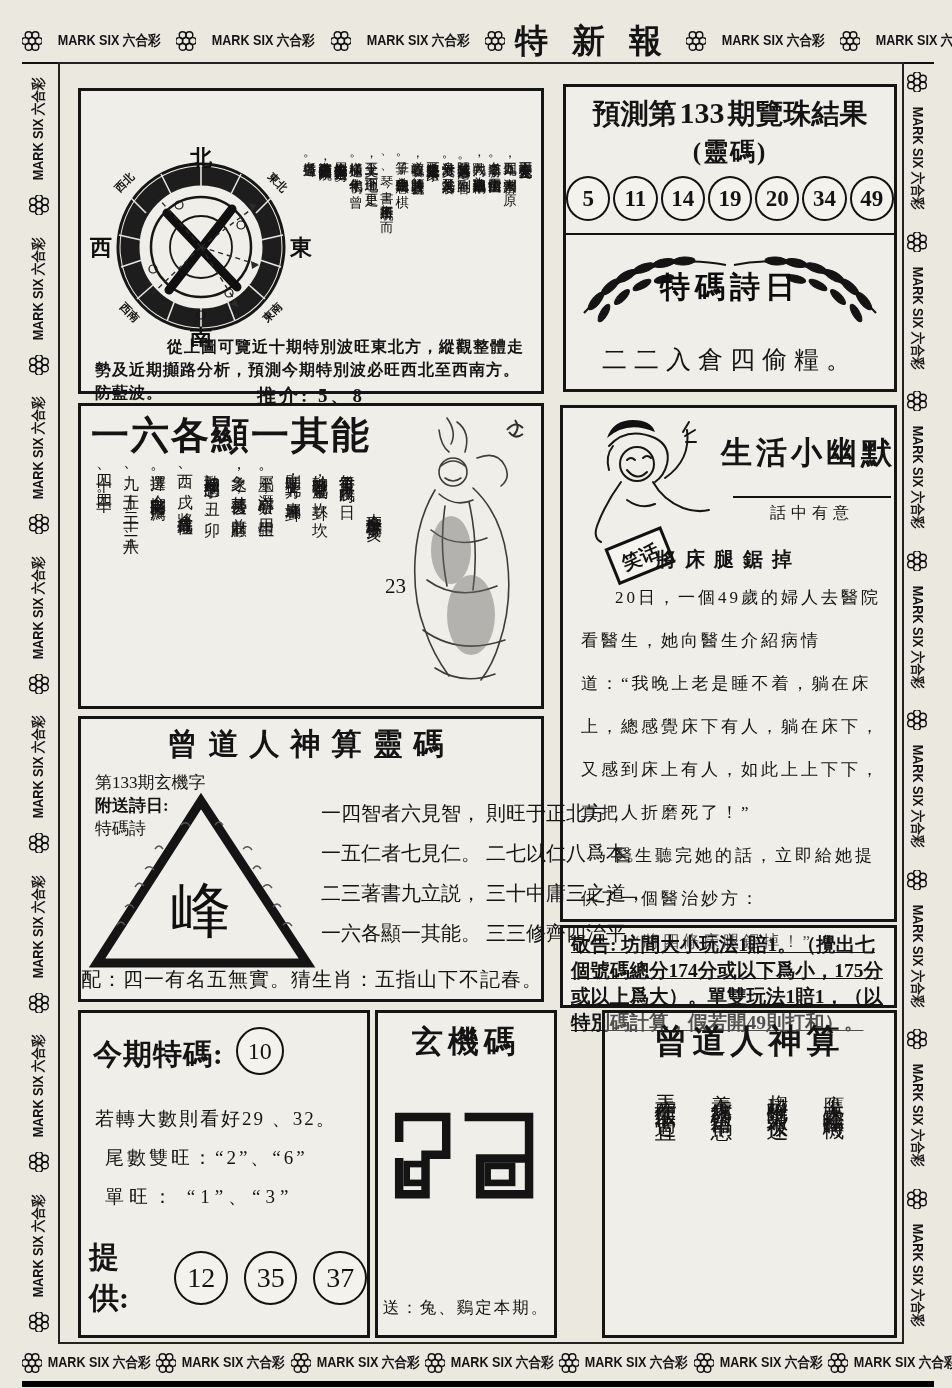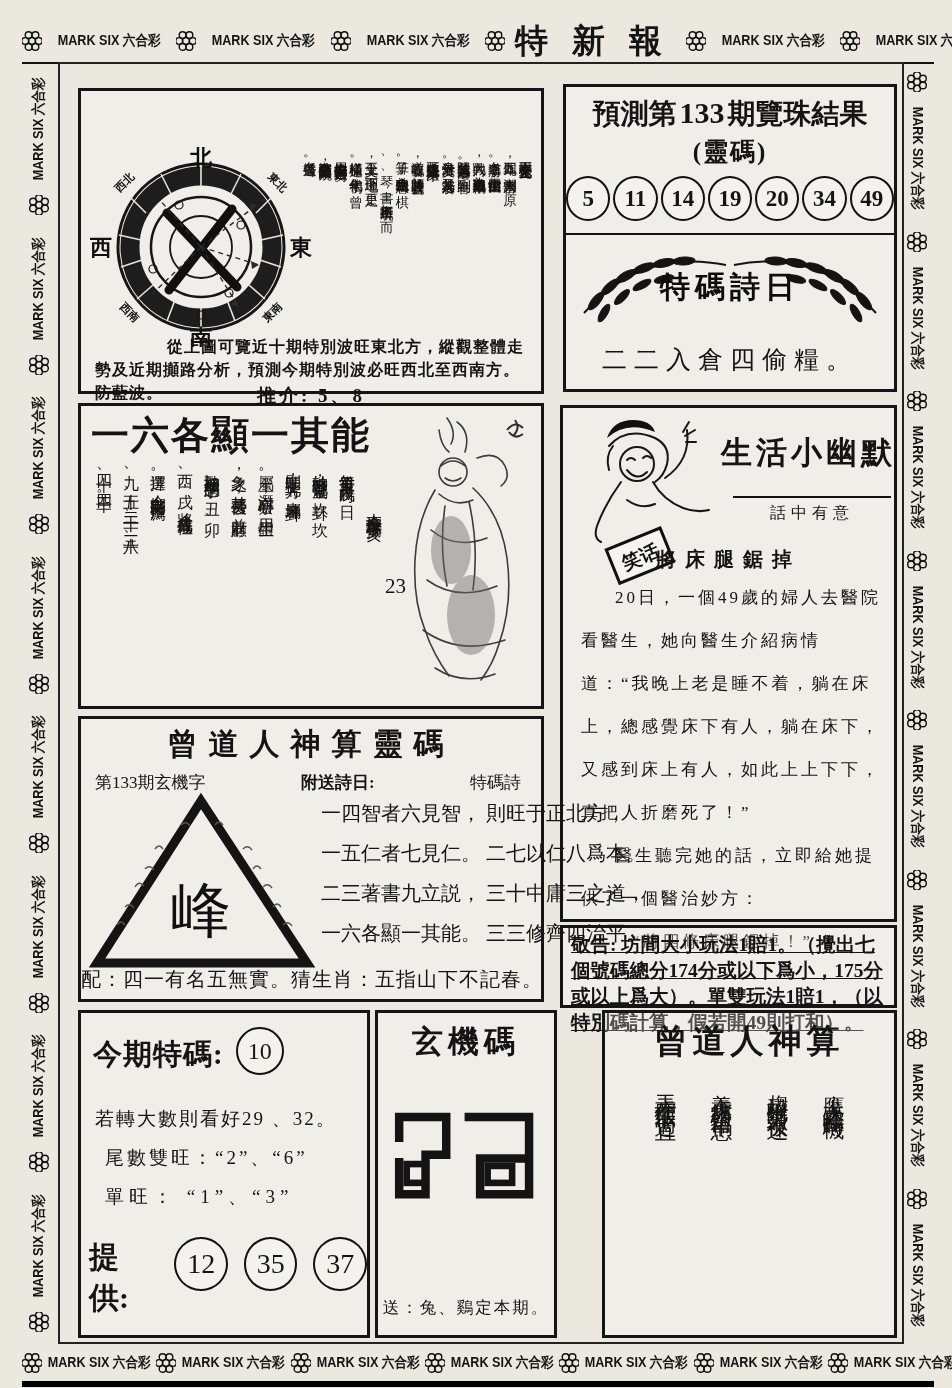--- a/index.html
+++ b/index.html
@@ -56,36 +56,36 @@
   #story-title{position:absolute;left:0;right:0;top:138px;text-align:center;font-size:20px;font-weight:bold;letter-spacing:9px;}
   #story{position:absolute;left:18px;right:12px;top:168px;font-size:17px;line-height:43px;letter-spacing:3px;}
   #story p{margin:0;}
   #story .p1,#story .p2{text-indent:2em;}
   #story .p3{text-indent:3em;}
   
   #notice{padding:4px 8px;font-size:19.5px;font-weight:bold;line-height:26px;text-decoration:underline;
         letter-spacing:0;}
   
   #lingma-title{text-align:center;font-size:30px;font-weight:bold;letter-spacing:11px;margin-top:5px;white-space:nowrap;}
-  #lingma-meta{display:flex;justify-content:space-between;padding:6px 20px 0 14px;font-size:17px;}
+  #lingma-meta{display:flex;justify-content:space-between;padding:6px 20px 0 14px;font-size:17px;flex-direction:column;}
   #lingma-meta .b{font-weight:bold;}
   #triangle{position:absolute;left:4px;top:70px;}
   #lingma-poem{position:absolute;left:240px;right:6px;top:74px;font-size:20px;line-height:40px;white-space:nowrap;}
   #lingma-poem .row span{display:inline-block;}
   #lingma-footer{position:absolute;left:0;right:0;bottom:6px;text-align:center;font-size:20px;letter-spacing:1px;white-space:nowrap;}
   
   #sp-head{position:absolute;left:12px;top:14px;display:flex;align-items:flex-end;gap:12px;}
   #sp-head .lbl{font-size:29px;font-weight:bold;letter-spacing:1px;}
   #sp-head .cnum{width:44px;height:44px;font-size:24px;font-weight:normal;}
   #sp-lines{position:absolute;left:10px;right:6px;top:86px;font-size:19px;line-height:39px;letter-spacing:2px;white-space:nowrap;}
   #sp-lines .l1{padding-left:38px;}
   #sp-lines .l2{padding-left:4px;}
   #sp-lines .l3{padding-left:14px;letter-spacing:3px;}
   #sp-lines .l4{padding-left:14px;letter-spacing:5px;}
-  #sp-provide{position:absolute;left:8px;bottom:16px;display:flex;gap:16px;}
+  #sp-provide{position:absolute;left:8px;bottom:16px;display:flex;align-items:center;gap:16px;}
   #sp-provide .lbl{font-size:30px;font-weight:bold;}
   #sp-provide .cnum{width:50px;height:50px;font-size:28px;font-weight:normal;}
   
   #xj-title{text-align:center;font-size:31px;font-weight:bold;letter-spacing:5px;margin-top:8px;}
   #xj-glyph{position:absolute;left:50%;top:88px;transform:translateX(-50%);}
   #xj-footer{position:absolute;left:0;right:0;bottom:16px;text-align:center;font-size:16.5px;letter-spacing:2px;white-space:nowrap;}
   
   #ss-title{text-align:center;font-size:33px;font-weight:bold;letter-spacing:5px;margin-top:6px;white-space:nowrap;}
   #ss-cols{position:absolute;left:50%;transform:translateX(-50%);top:64px;height:254px;font-size:22px;
         line-height:56px;letter-spacing:4px;}

